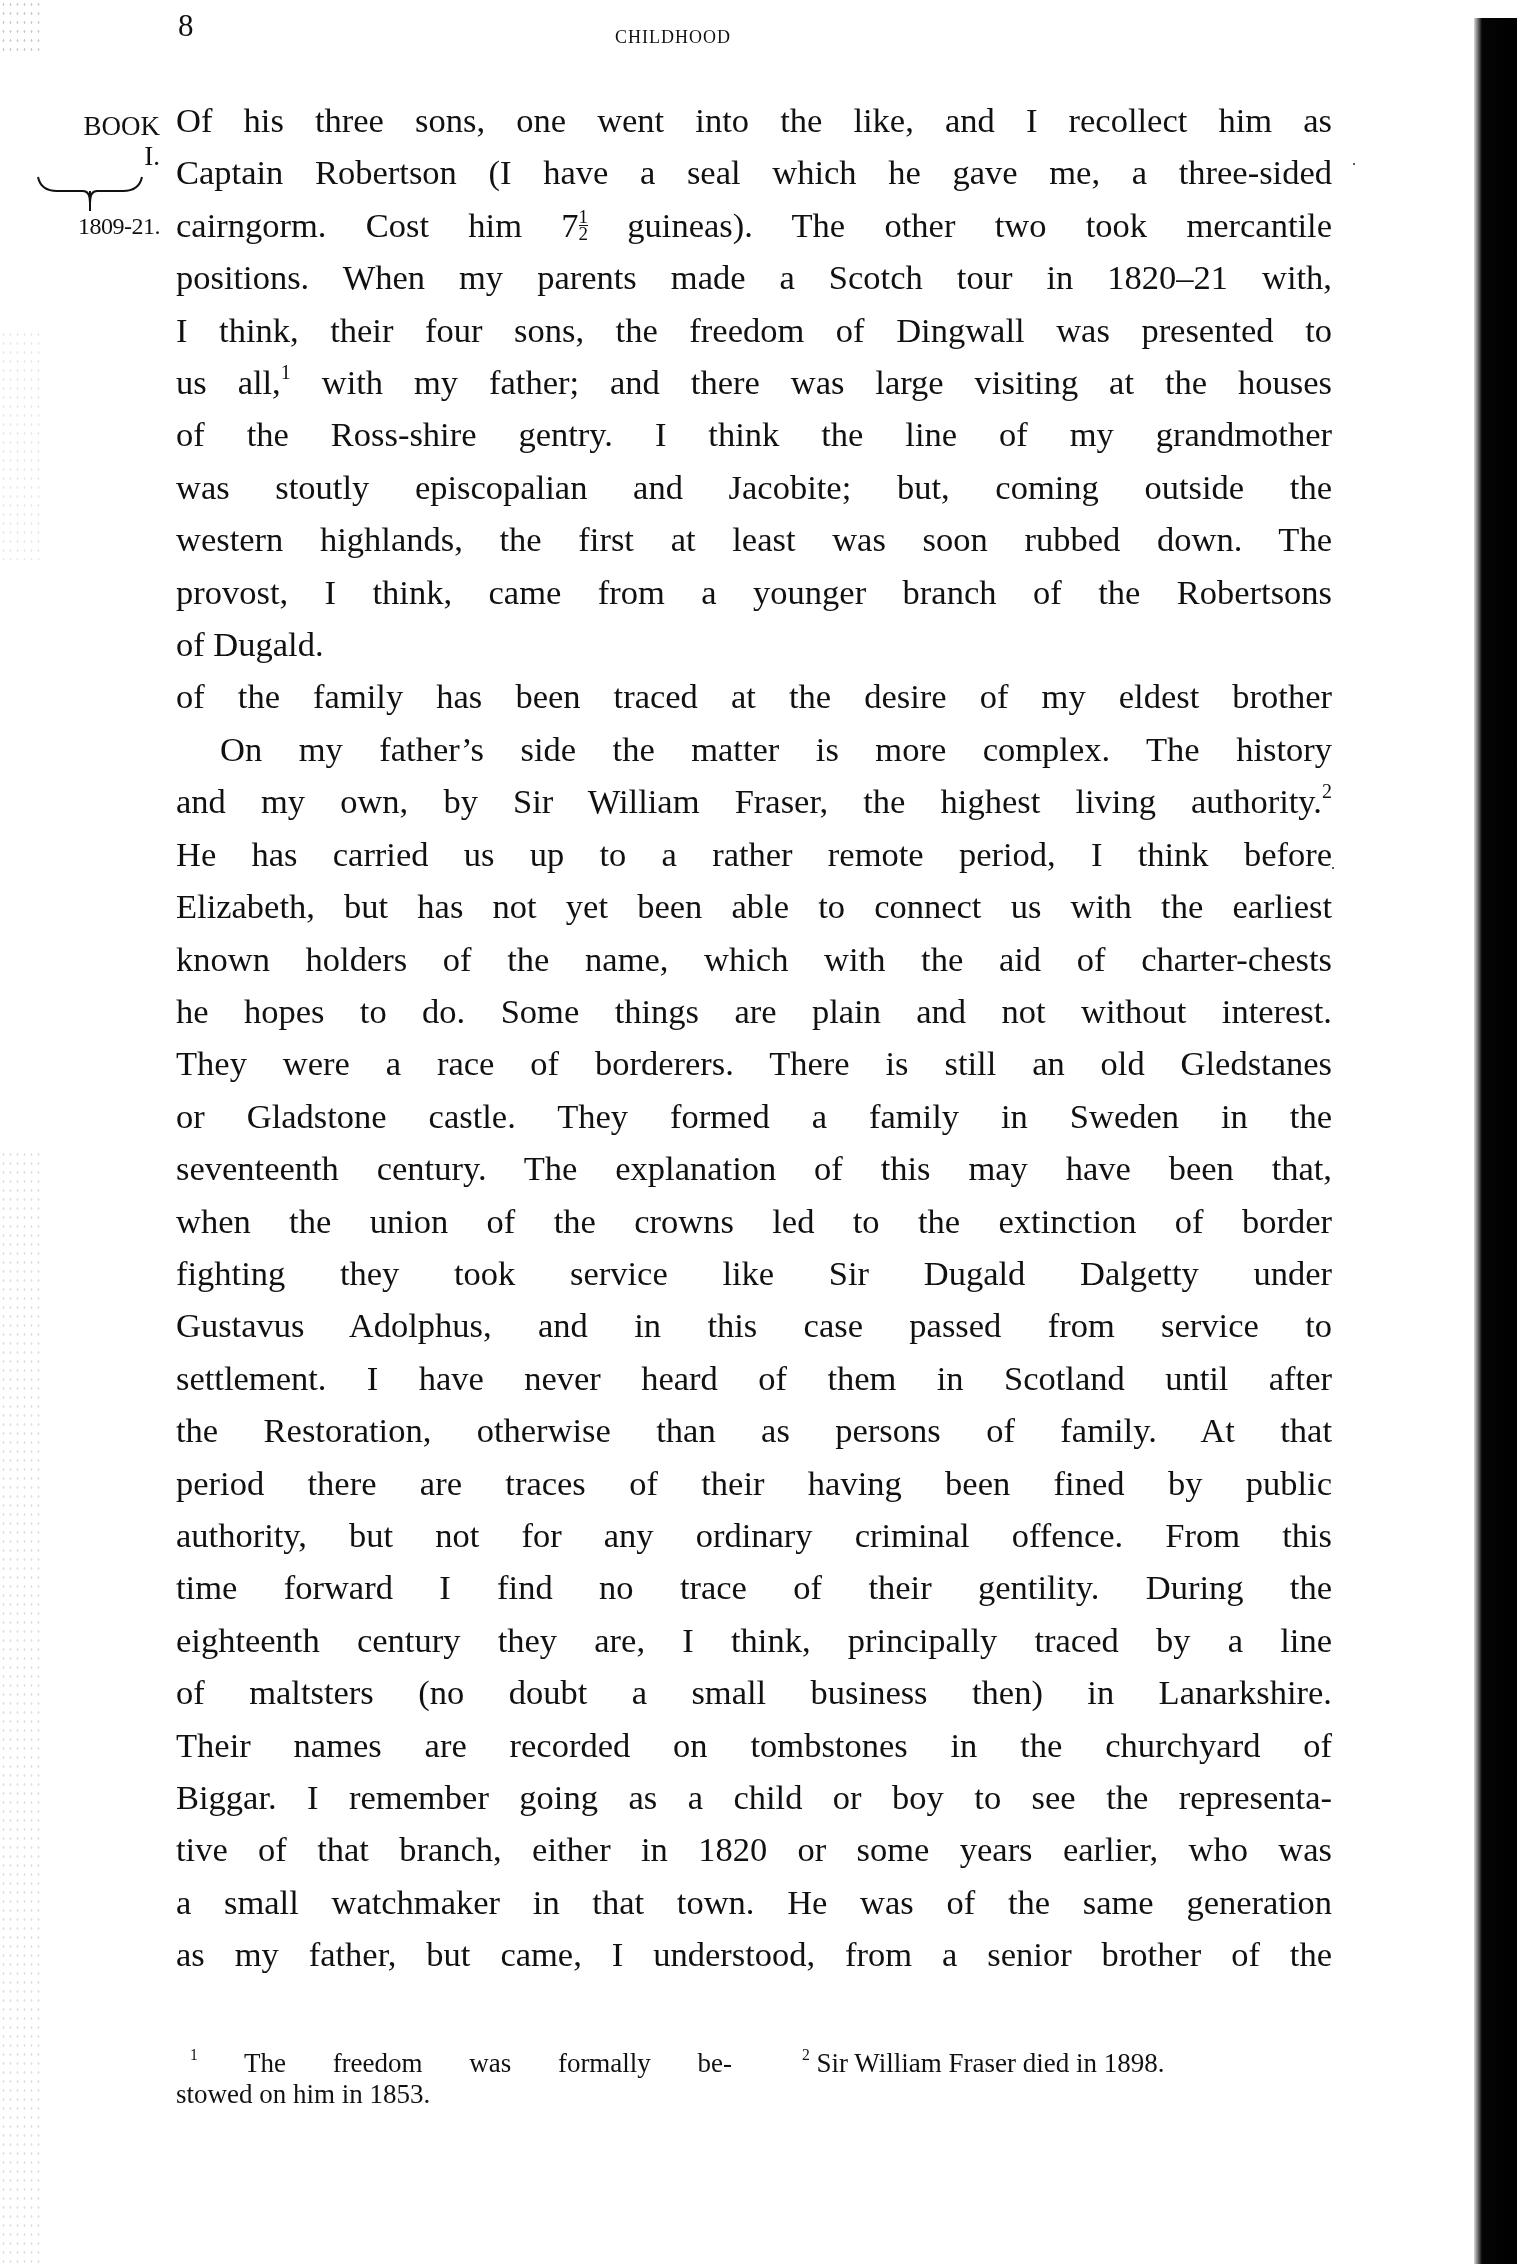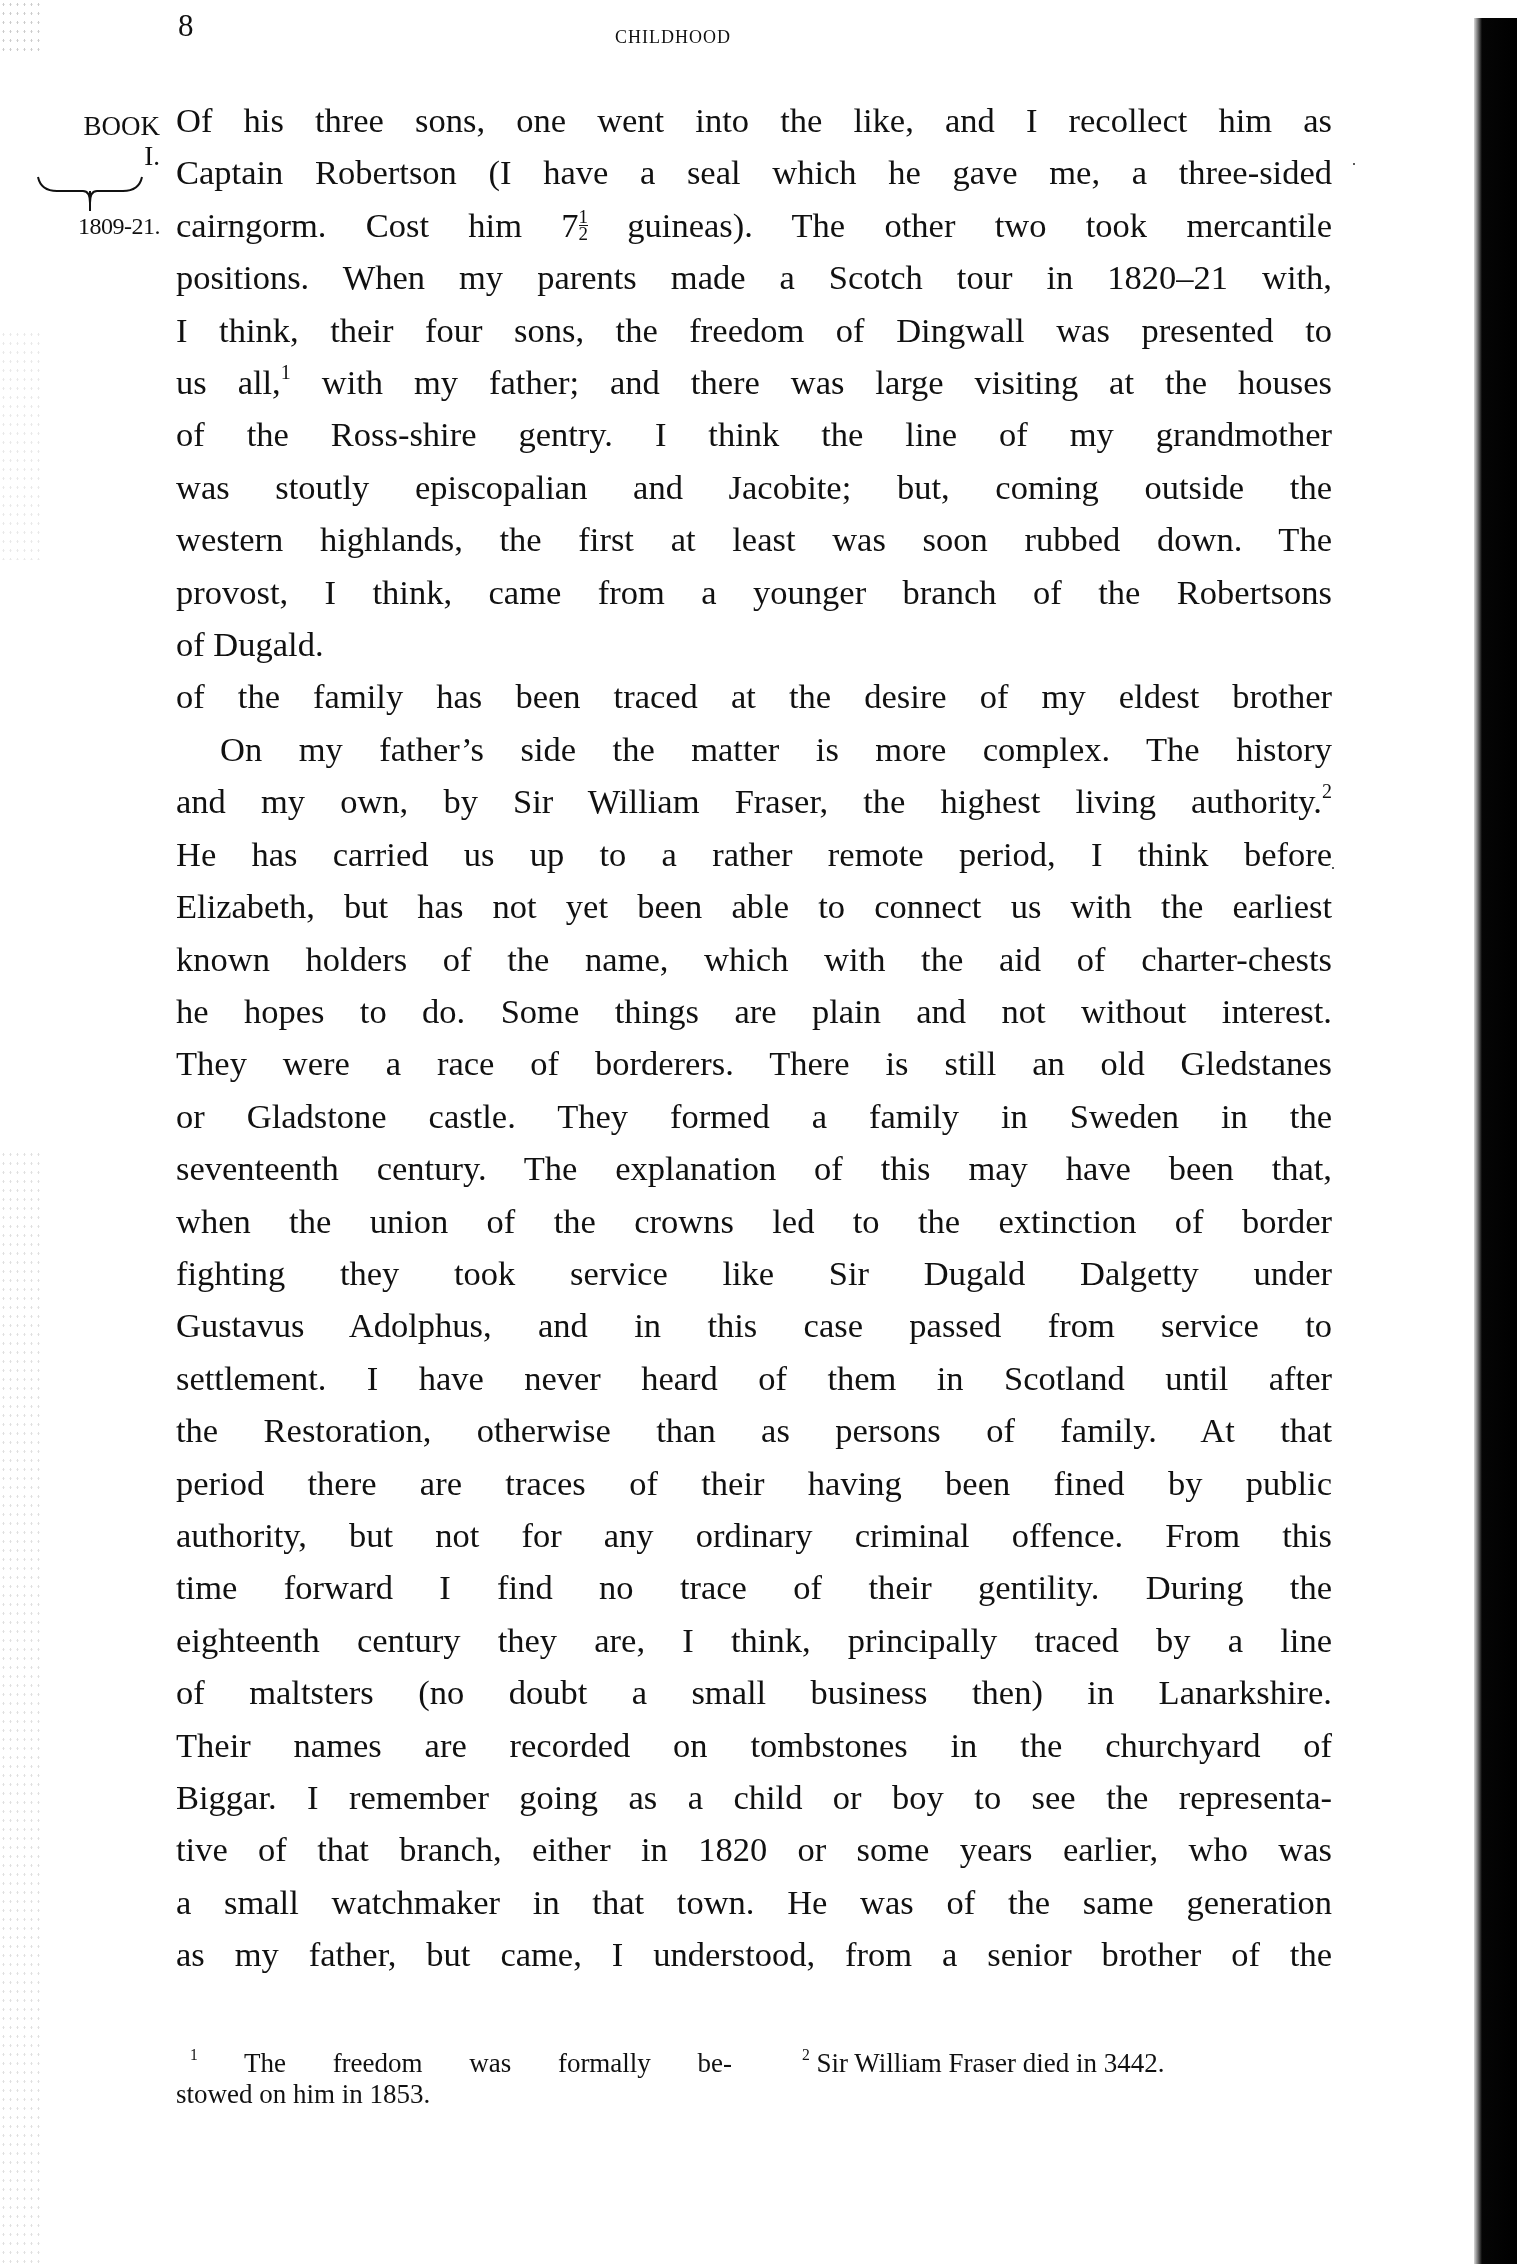--- a/index.html
+++ b/index.html
@@ -104,15 +104,15 @@
 <section class="footnotes">
   <div class="fn1">
     <span class="first">
       <sup>1</sup>
       <span>The freedom was formally be-</span>
     </span>
     <span style="display:block">stowed on him in 1853.</span>
   </div>
   <div class="fn2">
     <sup>2</sup>
-    <span>Sir William Fraser died in 3442.</span>
+    <span>Sir William Fraser died in 1898.</span>
   </div>
 </section>
 
 </body></html>

